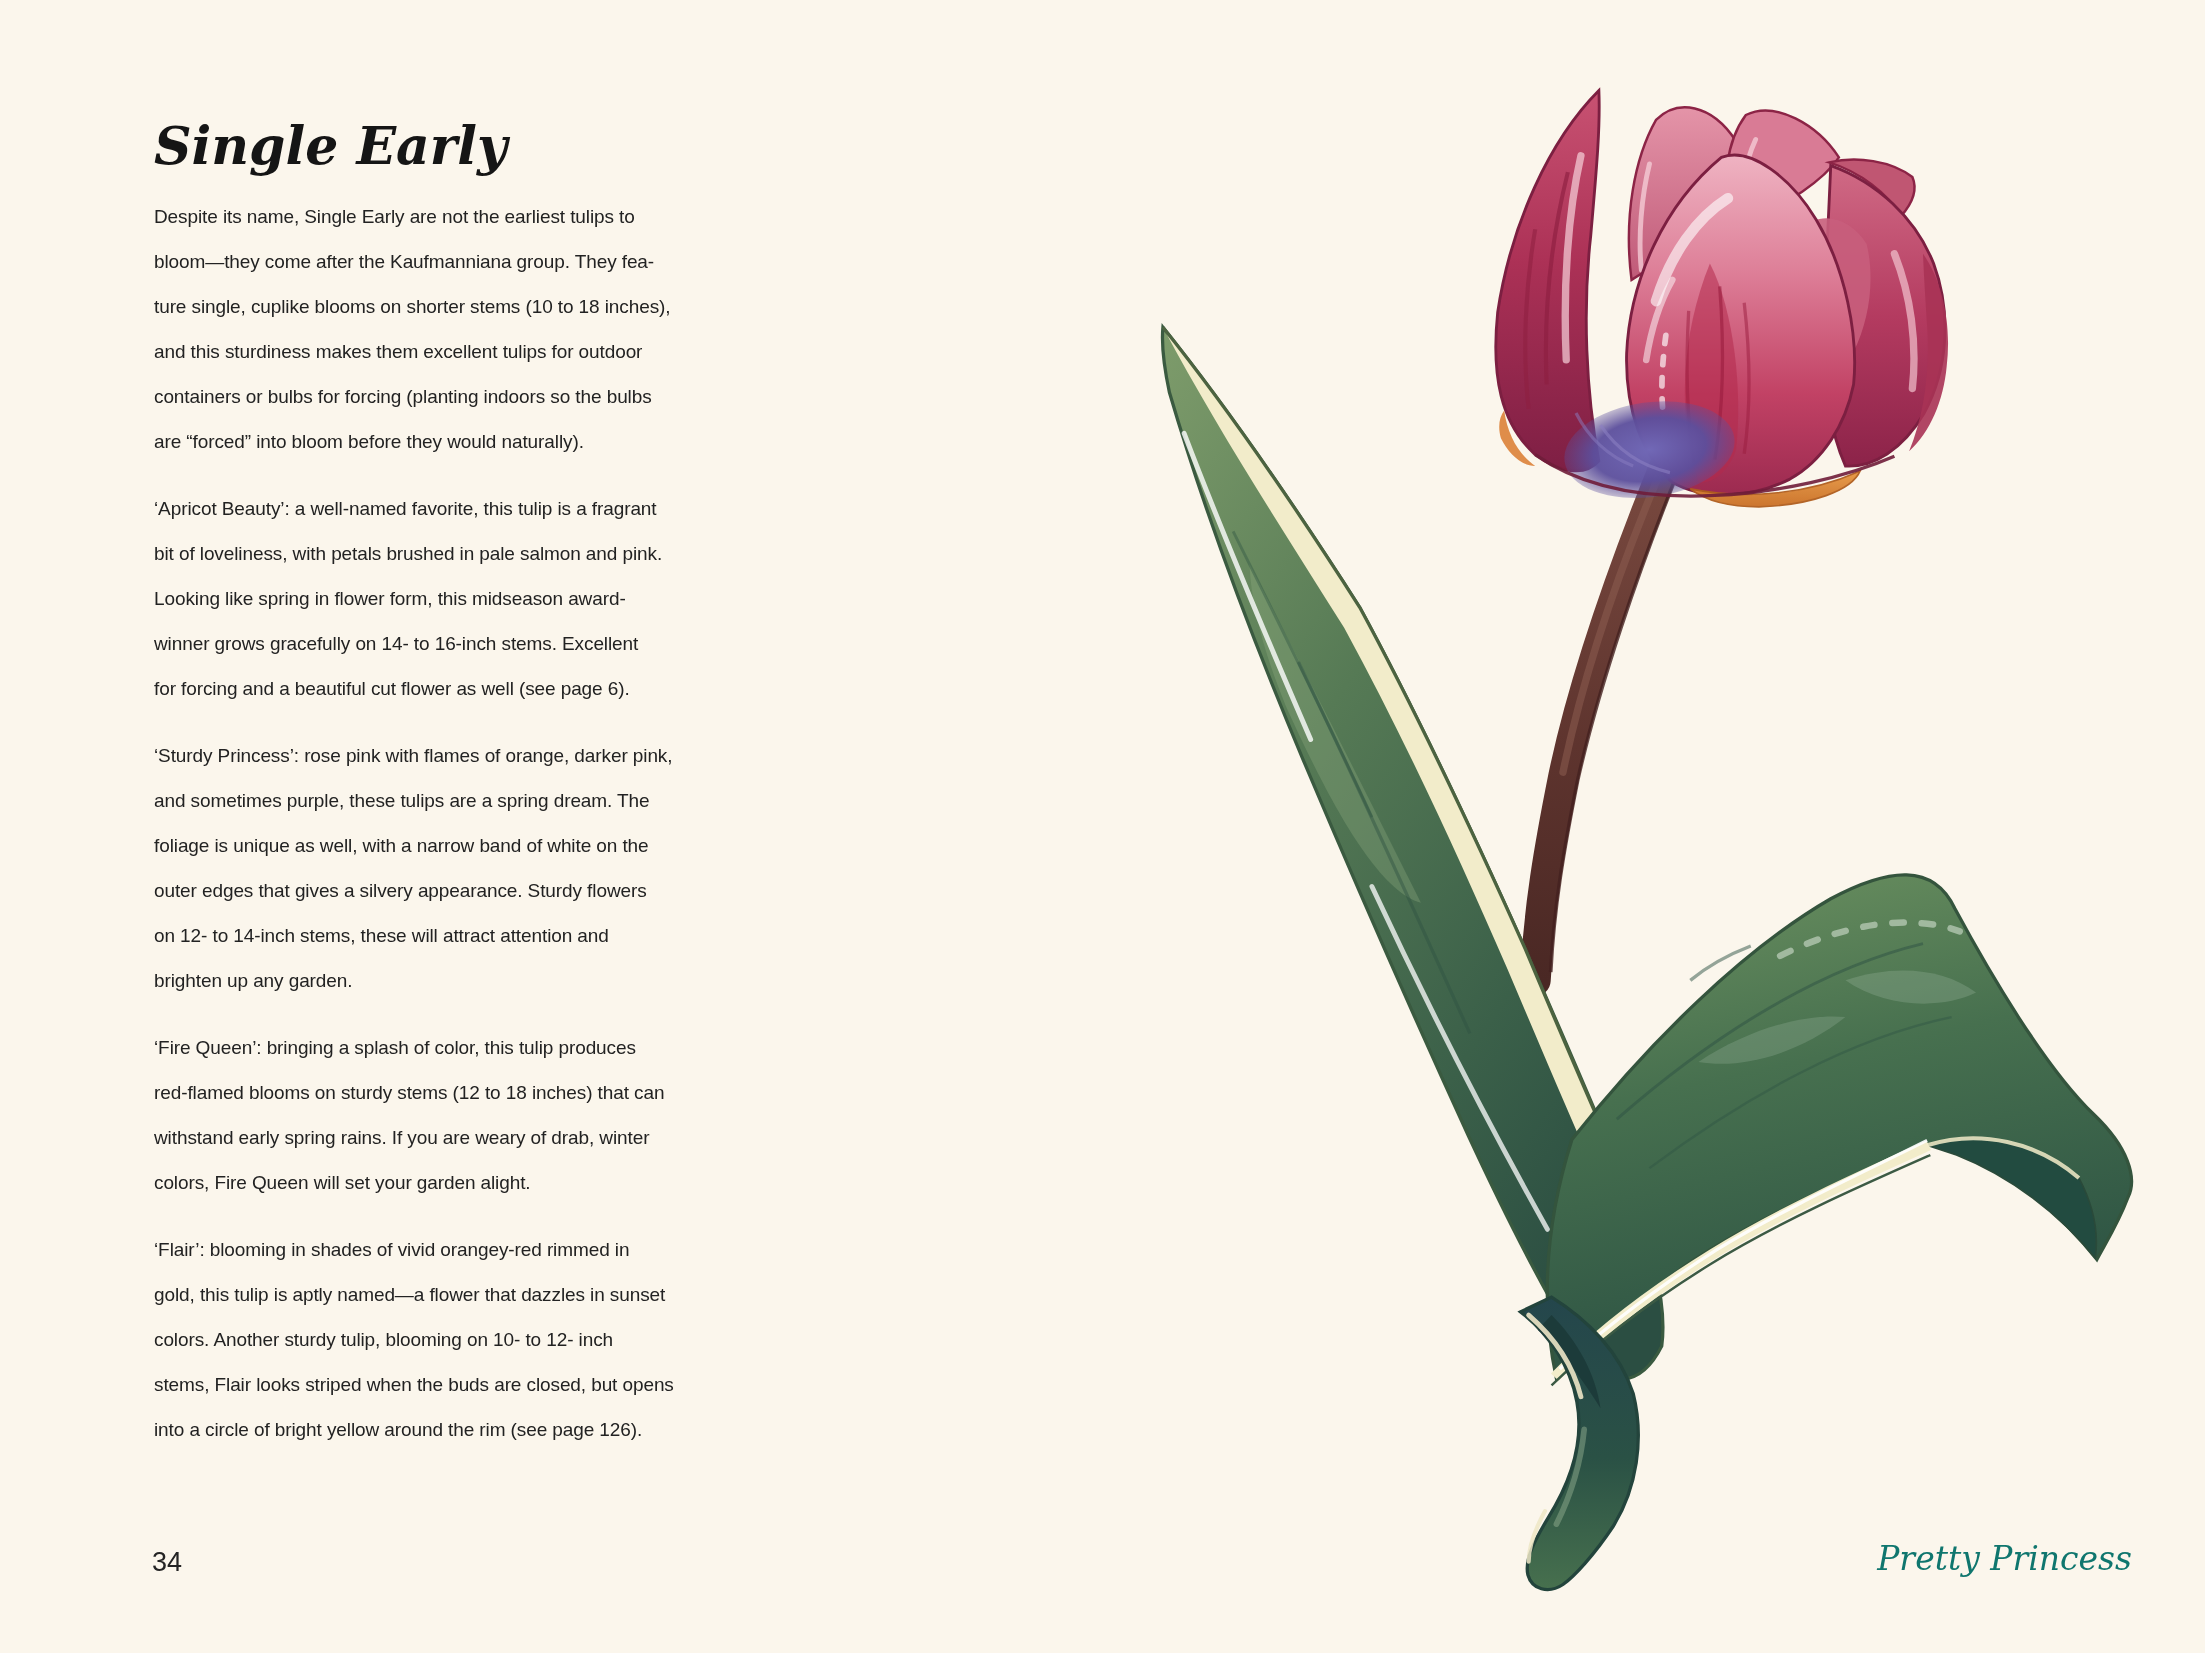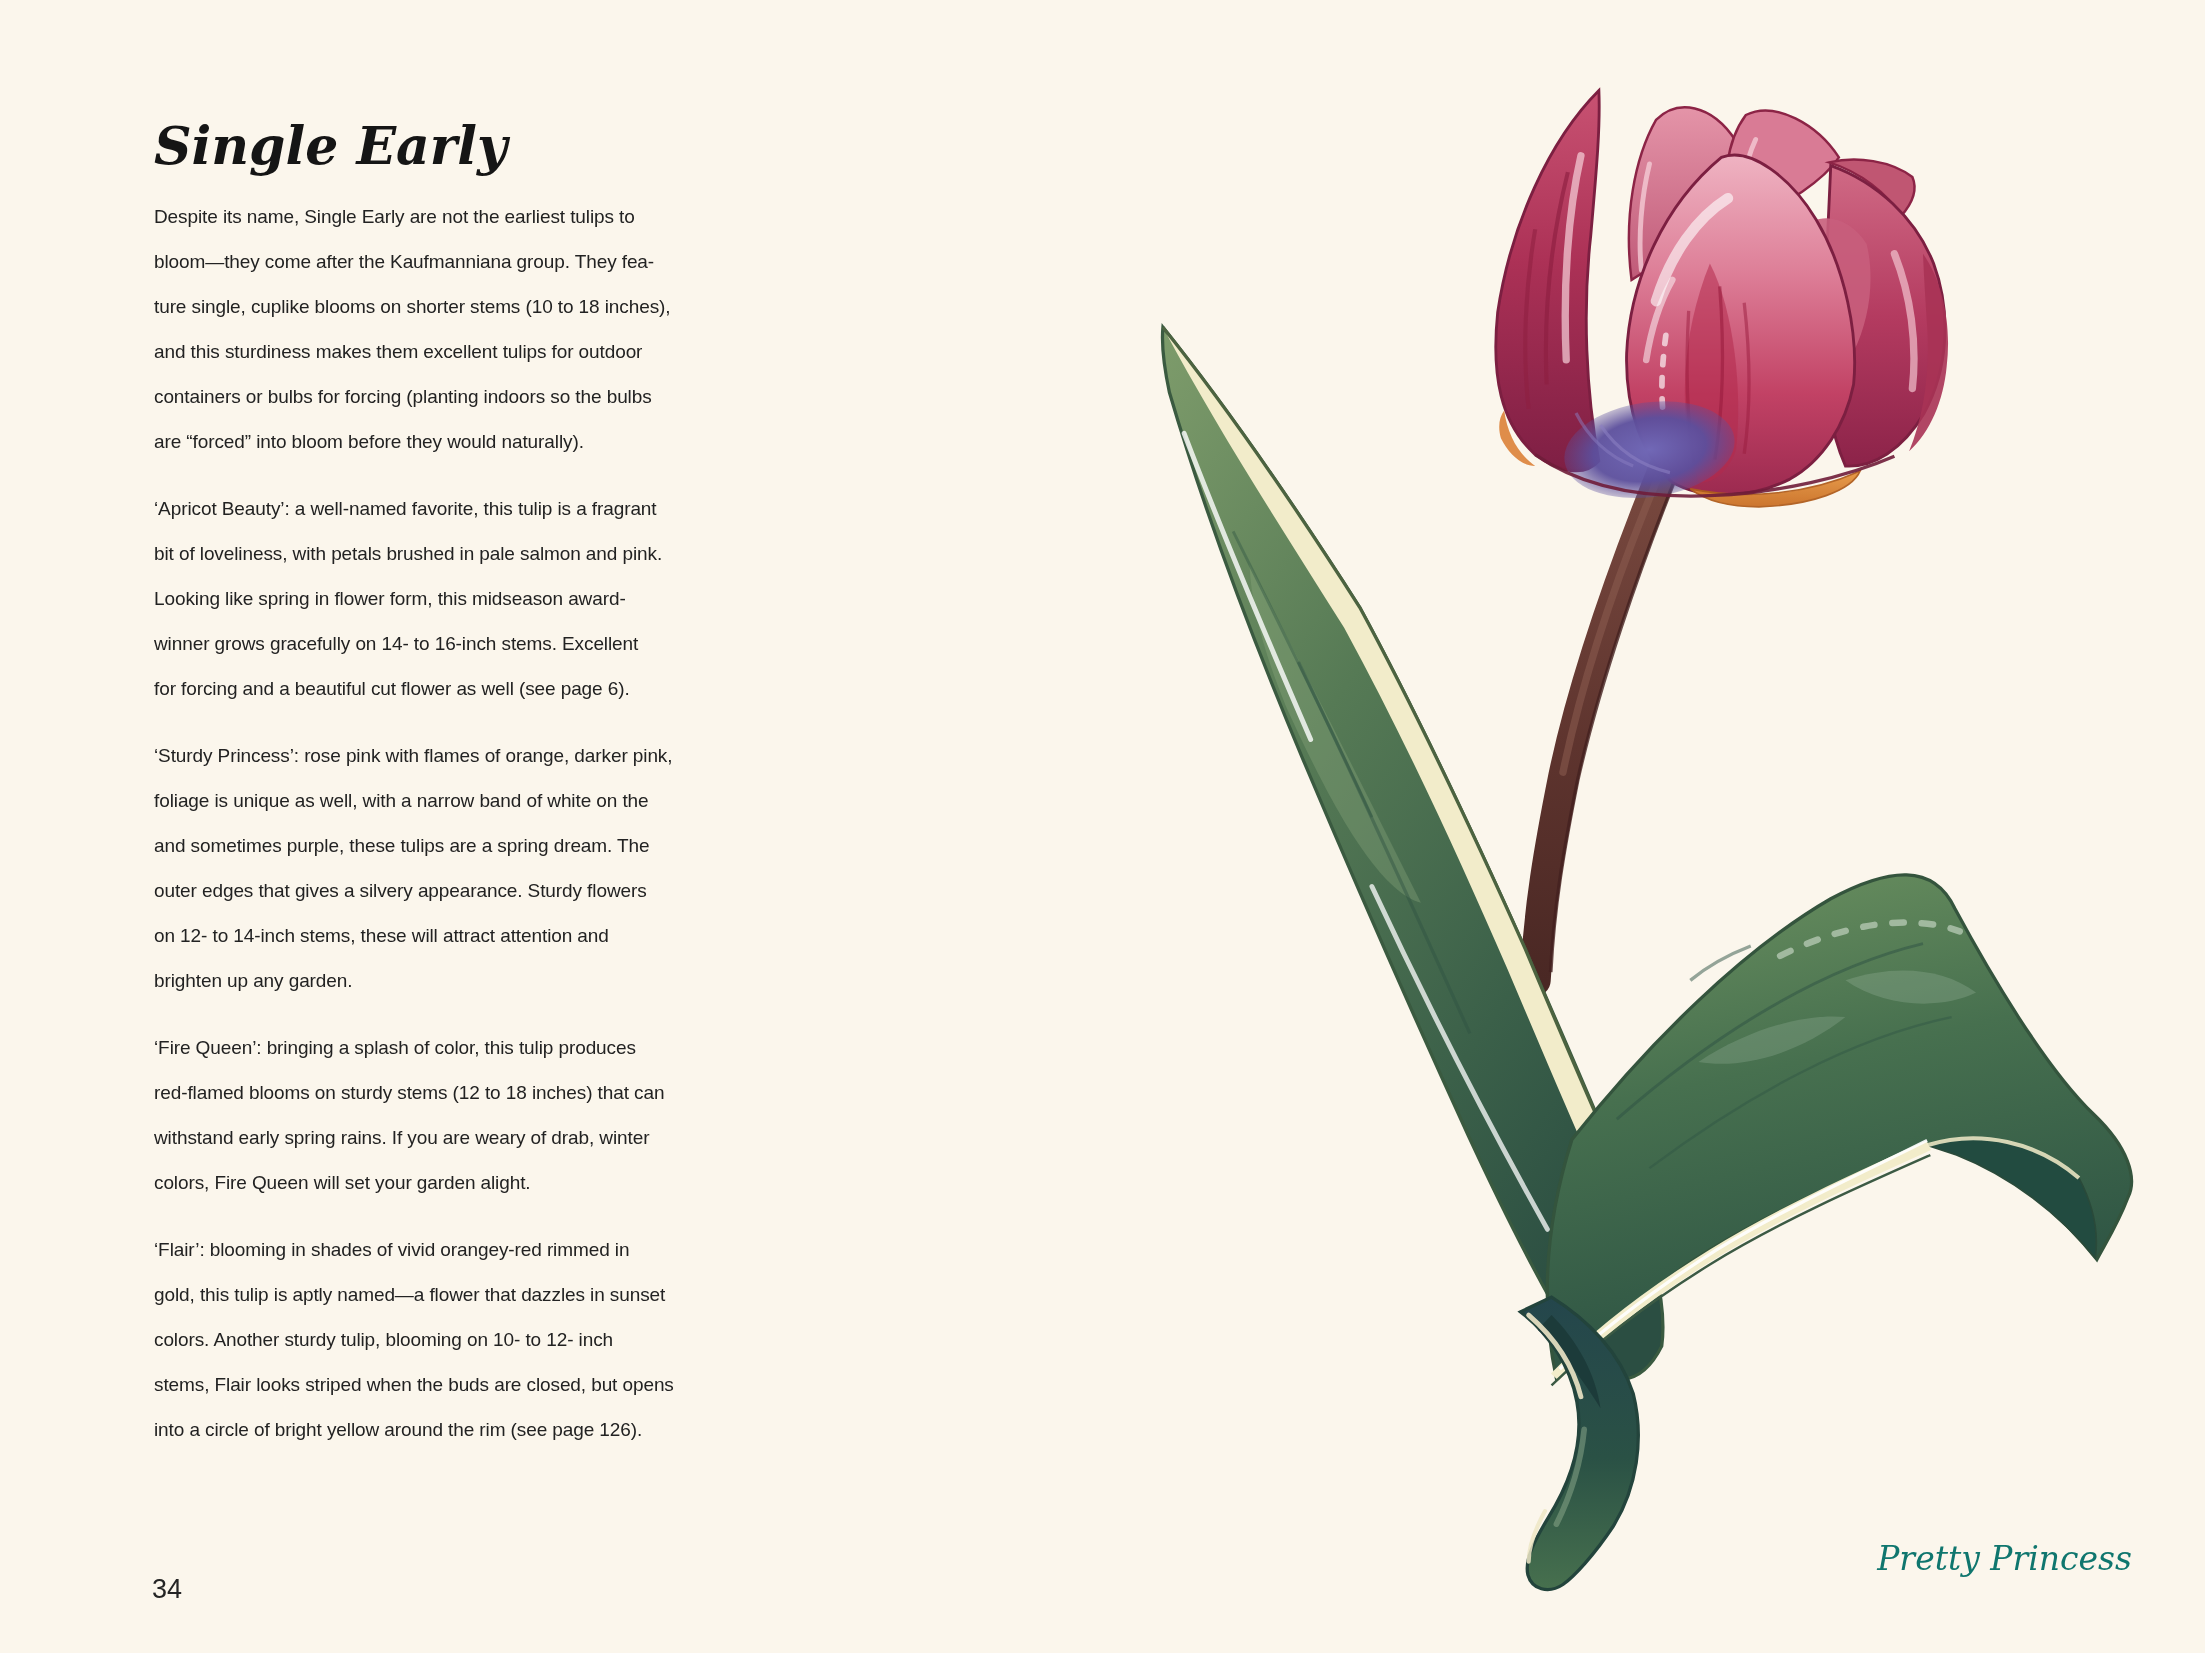--- a/index.html
+++ b/index.html
@@ -23,21 +23,21 @@
   }
   .para{margin:0 0 22px 0;}
   .para:last-child{margin-bottom:16px;}
   .line{
     font-size:19px;line-height:45px;
     color:#222222;letter-spacing:-0.1px;
     white-space:nowrap;
   }
   .page-number{
     position:absolute;left:152px;top:1547px;
-    font-size:27px;color:#242424;margin-top:27px;
+    font-size:27px;color:#242424;
   }
   .plate-caption{
     position:absolute;right:87px;top:1539px;
     font-family:"DejaVu Serif",serif;font-style:italic;
     font-size:33px;color:#0f766e;
   }
   .illustration{position:absolute;left:1127px;top:41px;}
 </style>
 </head>
 <body>
@@ -59,22 +59,22 @@
     <div class="para">
       <div class="line">‘Apricot Beauty’: a well-named favorite, this tulip is a fragrant</div>
       <div class="line">bit of loveliness, with petals brushed in pale salmon and pink.</div>
       <div class="line">Looking like spring in flower form, this midseason award-</div>
       <div class="line">winner grows gracefully on 14- to 16-inch stems. Excellent</div>
       <div class="line">for forcing and a beautiful cut flower as well (see page 6).</div>
     </div>
 
     <div class="para">
       <div class="line">‘Sturdy Princess’: rose pink with flames of orange, darker pink,</div>
+      <div class="line">and sometimes purple, these tulips are a spring dream. The</div>
       <div class="line">foliage is unique as well, with a narrow band of white on the</div>
-      <div class="line">and sometimes purple, these tulips are a spring dream. The</div>
       <div class="line">outer edges that gives a silvery appearance. Sturdy flowers</div>
       <div class="line">on 12- to 14-inch stems, these will attract attention and</div>
       <div class="line">brighten up any garden.</div>
     </div>
 
     <div class="para">
       <div class="line">‘Fire Queen’: bringing a splash of color, this tulip produces</div>
       <div class="line">red-flamed blooms on sturdy stems (12 to 18 inches) that can</div>
       <div class="line">withstand early spring rains. If you are weary of drab, winter</div>
       <div class="line">colors, Fire Queen will set your garden alight.</div>

